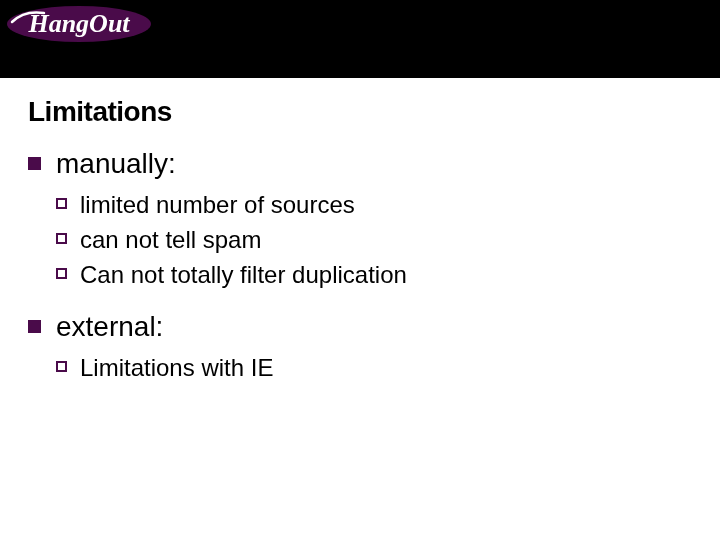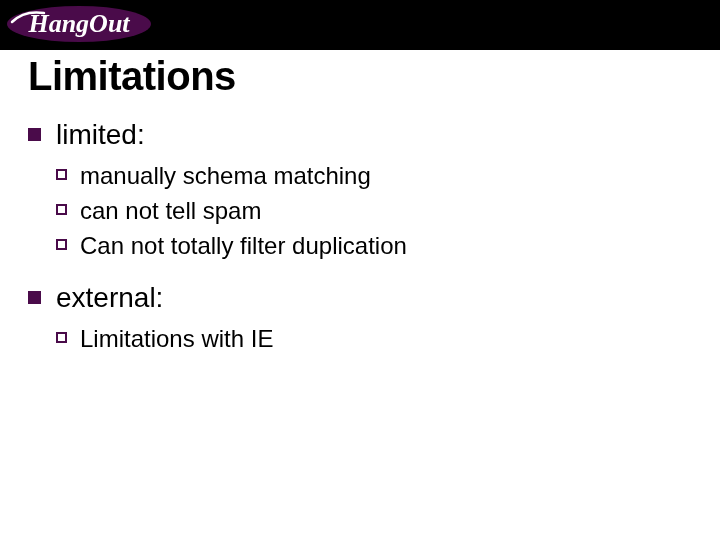--- a/index.html
+++ b/index.html
@@ -8,33 +8,33 @@
     width: 720px;
     height: 540px;
     background: #fff;
     font-family: Arial, Helvetica, sans-serif;
     color: #000;
     overflow: hidden;
   }
   .header {
     background: #000;
     width: 100%;
-    height: 50px;
+    height: 78px;
     position: relative;
   }
   .logo {
     position: absolute;
     left: 4px;
     top: 2px;
   }
   .logo svg { display: block; }
   .title {
-    font-size: 40px;
+    font-size: 28px;
     font-weight: bold;
-    margin: 4px 0 18px 28px;
+    margin: 18px 0 18px 28px;
     letter-spacing: -0.5px;
   }
   ul.level1 {
     list-style: none;
     margin: 0 0 0 28px;
     padding: 0;
   }
   ul.level1 > li {
     margin: 0 0 18px 0;
     padding-left: 28px;
@@ -107,23 +107,23 @@
       <text x="75" y="30" text-anchor="middle" font-family="Georgia, 'Times New Roman', serif" font-style="italic" font-weight="bold" font-size="26" fill="#ffffff">HangOut</text>
       <path d="M 8 20 Q 20 8 40 11" stroke="#ffffff" stroke-width="2.5" fill="none" stroke-linecap="round"></path>
     </svg>
   </div>
 </div>
 
 <div class="title">Limitations</div>
 
 <ul class="level1">
   <li>
-    <span>limited:</span>
+    <span>manually:</span>
     <ul class="level2">
-      <li><span>manually schema matching</span></li>
+      <li><span>limited number of sources</span></li>
       <li>
         <span>can not tell spam</span>
       </li>
       <li><span>Can not totally filter duplication</span></li>
     </ul>
   </li>
   <li>
     <span>external:</span>
     <ul class="level2">
       <li><span>Limitations with IE</span></li>

